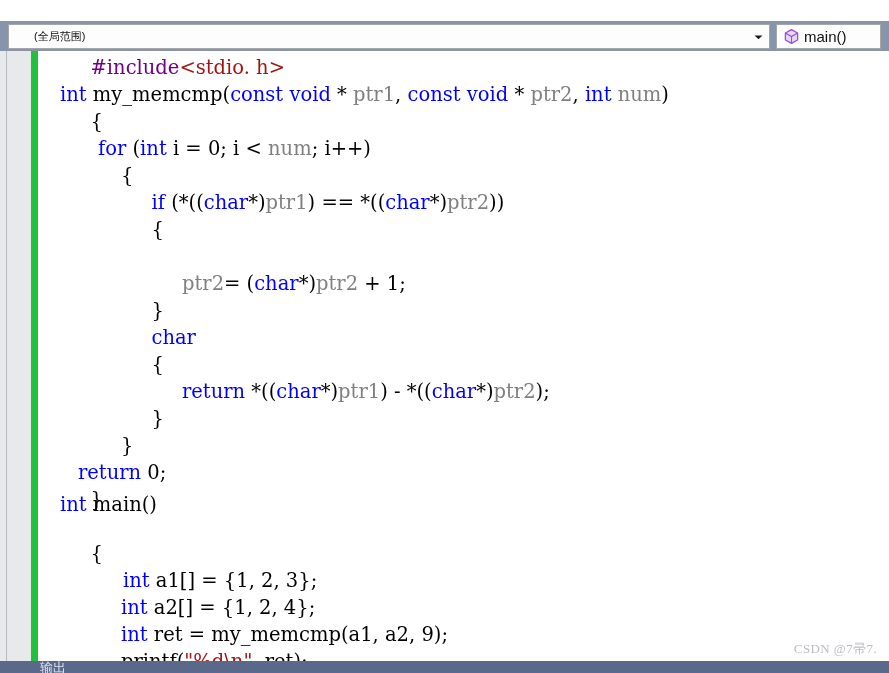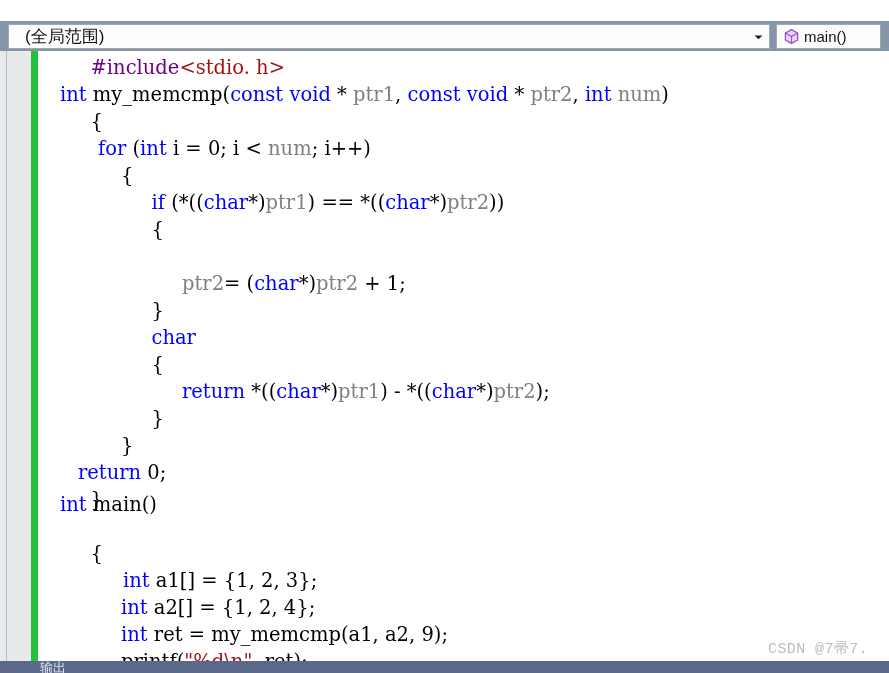--- a/index.html
+++ b/index.html
@@ -50,22 +50,22 @@
     position:absolute;top:3px;height:25px;
     background:#fdfdfd;
     border:1px solid #a6a6a6;
     box-sizing:border-box;
     display:flex;align-items:center;
   }
   .nav-combo.scope{ left:8px; width:762px; }
   .nav-combo.member{ left:776px; width:105px; }
   .combo-text{
     font-family:"Liberation Sans",sans-serif;
-    font-size:17px;color:#111;
-    padding-left:16px;white-space:nowrap;overflow:hidden;
+    font-size:11px;color:#111;
+    padding-left:25px;white-space:nowrap;overflow:hidden;
     line-height:23px;
   }
   .nav-combo.member .combo-text{ padding-left:4px; font-size:15px;}
   .combo-arrow{
     position:absolute;right:4px;top:0;bottom:0;
     width:14px;display:flex;align-items:center;justify-content:center;
   }
   .combo-arrow svg{display:block;}
   .member-icon{
     width:18px;height:18px;margin-left:5px;flex:0 0 auto;
@@ -142,23 +142,23 @@
   }
   .bottom-left-pad{
     position:absolute;left:0;top:661px;width:38px;height:12px;background:#e8e9ea;
   }
   .bottom-left-green{
     position:absolute;left:31px;top:661px;width:7px;height:4px;background:#22c03c;
   }
 
   
   .watermark{
-    position:absolute;right:21px;bottom:15px;
-    font-family:Liberation Mono, monospace;
-    font-size:15px;color:#b9bcc2;white-space:nowrap;
+    position:absolute;right:12px;bottom:15px;
+    font-family:Liberation Serif, serif;
+    font-size:13px;color:#b9bcc2;white-space:nowrap;
     letter-spacing:.4px;
   }
 </style>
 </head>
 <body>
 
 <div id="app">
 
 
   <div class="navbar">

